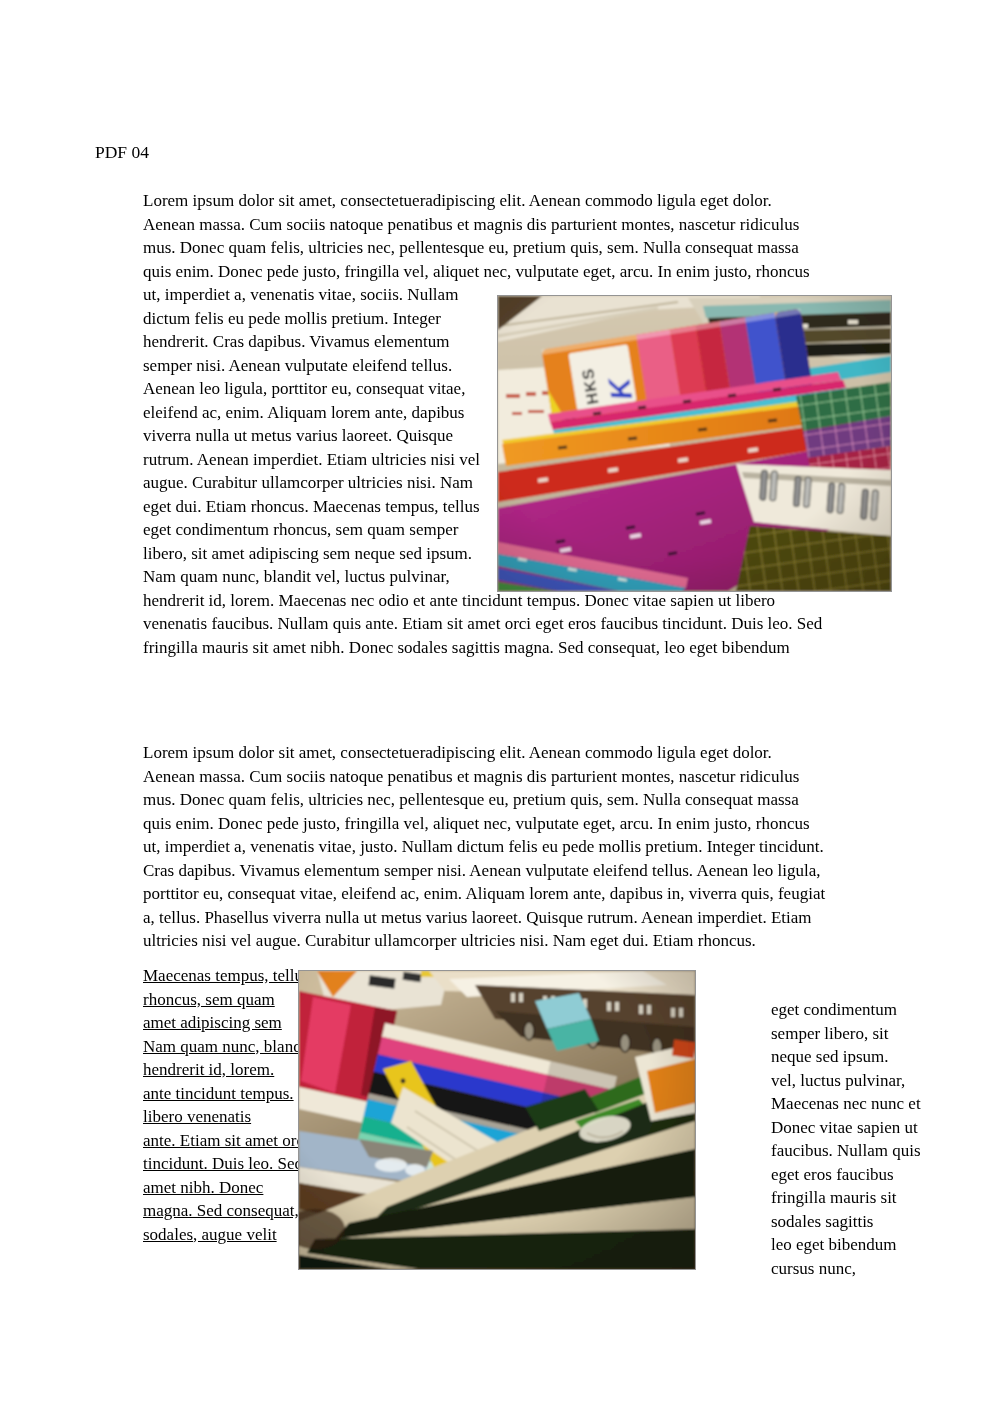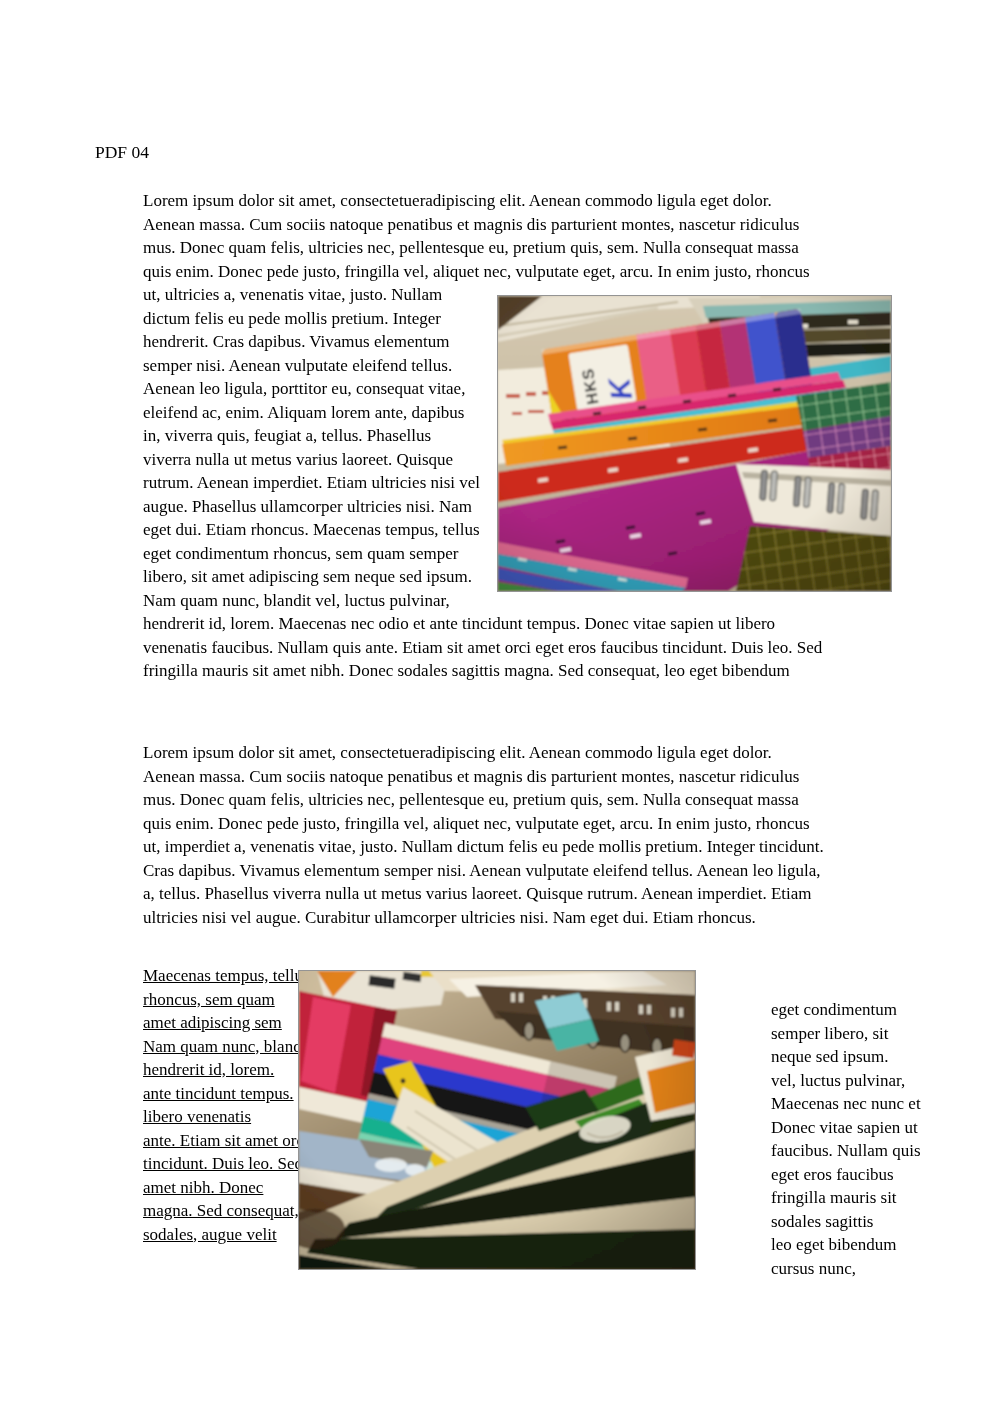--- a/index.html
+++ b/index.html
@@ -49,30 +49,29 @@
   <div class="doc-title">PDF 04</div>
 
   <div class="textblock p1">
     <div>
         <div class="tline">Lorem ipsum dolor sit amet, consectetueradipiscing elit. Aenean commodo ligula eget dolor.</div>
         <div class="tline">Aenean massa. Cum sociis natoque penatibus et magnis dis parturient montes, nascetur ridiculus</div>
         <div class="tline">mus. Donec quam felis, ultricies nec, pellentesque eu, pretium quis, sem. Nulla consequat massa</div>
         <div class="tline">quis enim. Donec pede justo, fringilla vel, aliquet nec, vulputate eget, arcu. In enim justo, rhoncus</div>
       </div>
     <div>
-        <div class="tline">ut, ultricies a, venenatis vitae, justo. Nullam</div>
+        <div class="tline">ut, imperdiet a, venenatis vitae, sociis. Nullam</div>
         <div class="tline">dictum felis eu pede mollis pretium. Integer</div>
         <div class="tline">hendrerit. Cras dapibus. Vivamus elementum</div>
         <div class="tline">semper nisi. Aenean vulputate eleifend tellus.</div>
         <div class="tline">Aenean leo ligula, porttitor eu, consequat vitae,</div>
         <div class="tline">eleifend ac, enim. Aliquam lorem ante, dapibus</div>
-        <div class="tline">in, viverra quis, feugiat a, tellus. Phasellus</div>
         <div class="tline">viverra nulla ut metus varius laoreet. Quisque</div>
         <div class="tline">rutrum. Aenean imperdiet. Etiam ultricies nisi vel</div>
-        <div class="tline">augue. Phasellus ullamcorper ultricies nisi. Nam</div>
+        <div class="tline">augue. Curabitur ullamcorper ultricies nisi. Nam</div>
         <div class="tline">eget dui. Etiam rhoncus. Maecenas tempus, tellus</div>
         <div class="tline">eget condimentum rhoncus, sem quam semper</div>
         <div class="tline">libero, sit amet adipiscing sem neque sed ipsum.</div>
         <div class="tline">Nam quam nunc, blandit vel, luctus pulvinar,</div>
       </div>
     <div>
         <div class="tline">hendrerit id, lorem. Maecenas nec odio et ante tincidunt tempus. Donec vitae sapien ut libero</div>
         <div class="tline">venenatis faucibus. Nullam quis ante. Etiam sit amet orci eget eros faucibus tincidunt. Duis leo. Sed</div>
         <div class="tline">fringilla mauris sit amet nibh. Donec sodales sagittis magna. Sed consequat, leo eget bibendum</div>
       </div>
@@ -249,20 +248,21 @@
   </figure>
 
   <div class="textblock p2">
     <div>
         <div class="tline">Lorem ipsum dolor sit amet, consectetueradipiscing elit. Aenean commodo ligula eget dolor.</div>
         <div class="tline">Aenean massa. Cum sociis natoque penatibus et magnis dis parturient montes, nascetur ridiculus</div>
         <div class="tline">mus. Donec quam felis, ultricies nec, pellentesque eu, pretium quis, sem. Nulla consequat massa</div>
         <div class="tline">quis enim. Donec pede justo, fringilla vel, aliquet nec, vulputate eget, arcu. In enim justo, rhoncus</div>
         <div class="tline">ut, imperdiet a, venenatis vitae, justo. Nullam dictum felis eu pede mollis pretium. Integer tincidunt.</div>
         <div class="tline">Cras dapibus. Vivamus elementum semper nisi. Aenean vulputate eleifend tellus. Aenean leo ligula,</div>
+        <div class="tline">porttitor eu, consequat vitae, eleifend ac, enim. Aliquam lorem ante, dapibus in, viverra quis, feugiat</div>
         <div class="tline">a, tellus. Phasellus viverra nulla ut metus varius laoreet. Quisque rutrum. Aenean imperdiet. Etiam</div>
         <div class="tline">ultricies nisi vel augue. Curabitur ullamcorper ultricies nisi. Nam eget dui. Etiam rhoncus.</div>
       </div>
   </div>
 
   <div class="textblock col-left">
       <div class="tline">Maecenas tempus, tellus</div>
       <div class="tline">rhoncus, sem quam</div>
       <div class="tline">amet adipiscing sem</div>
       <div class="tline">Nam quam nunc, blandit</div>

